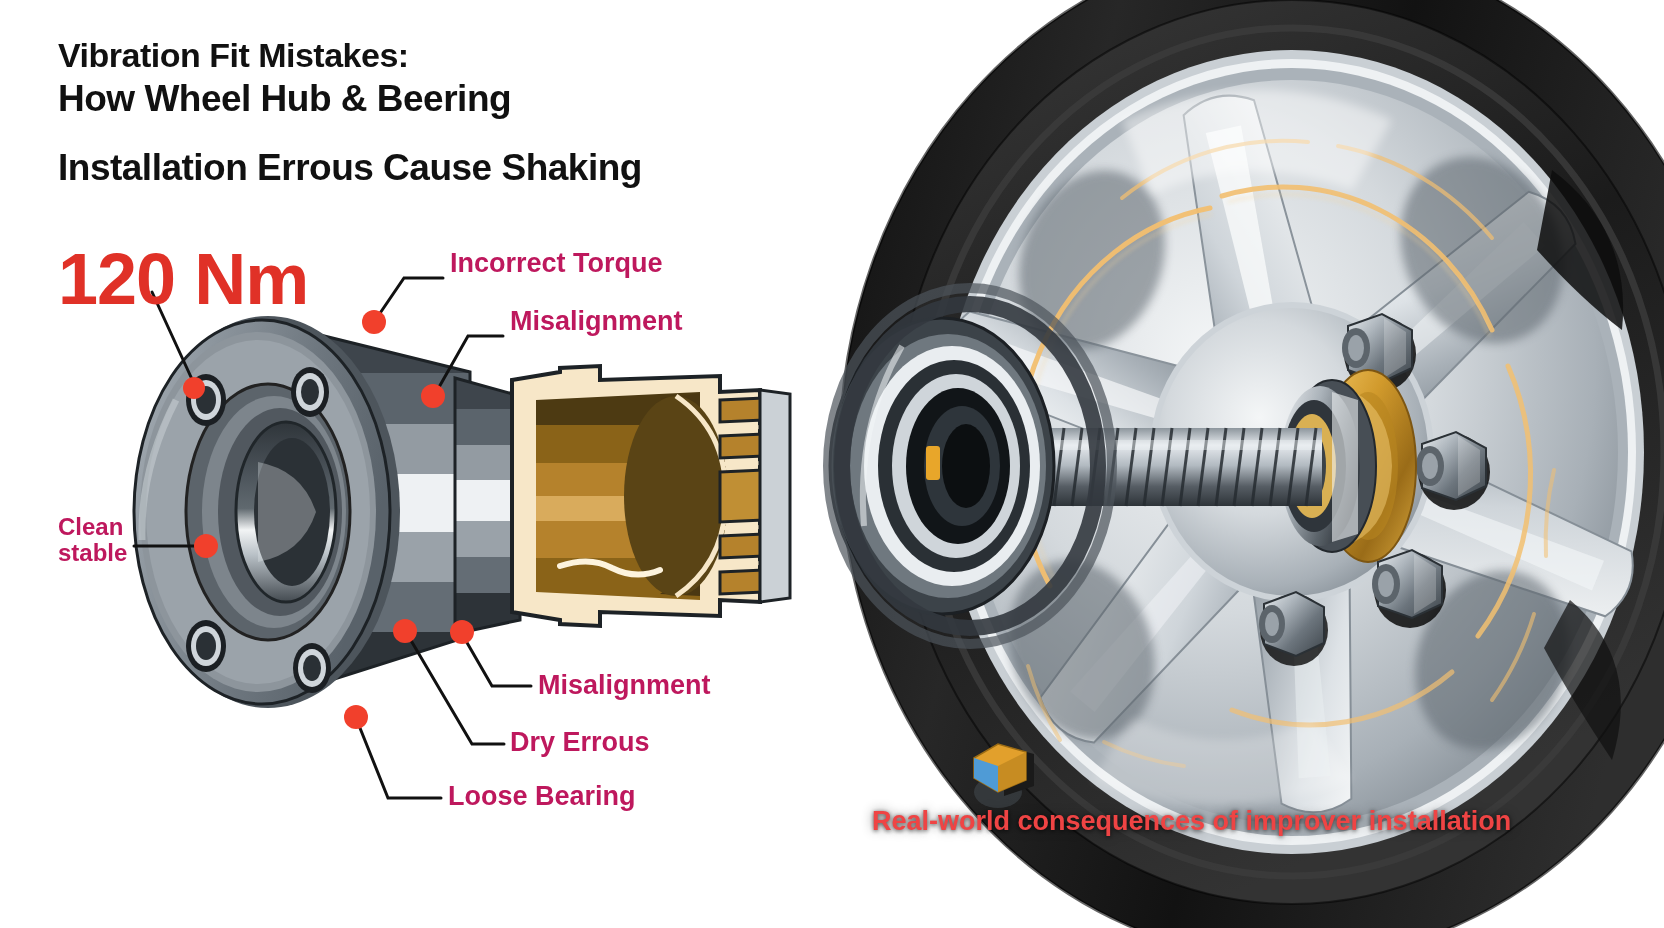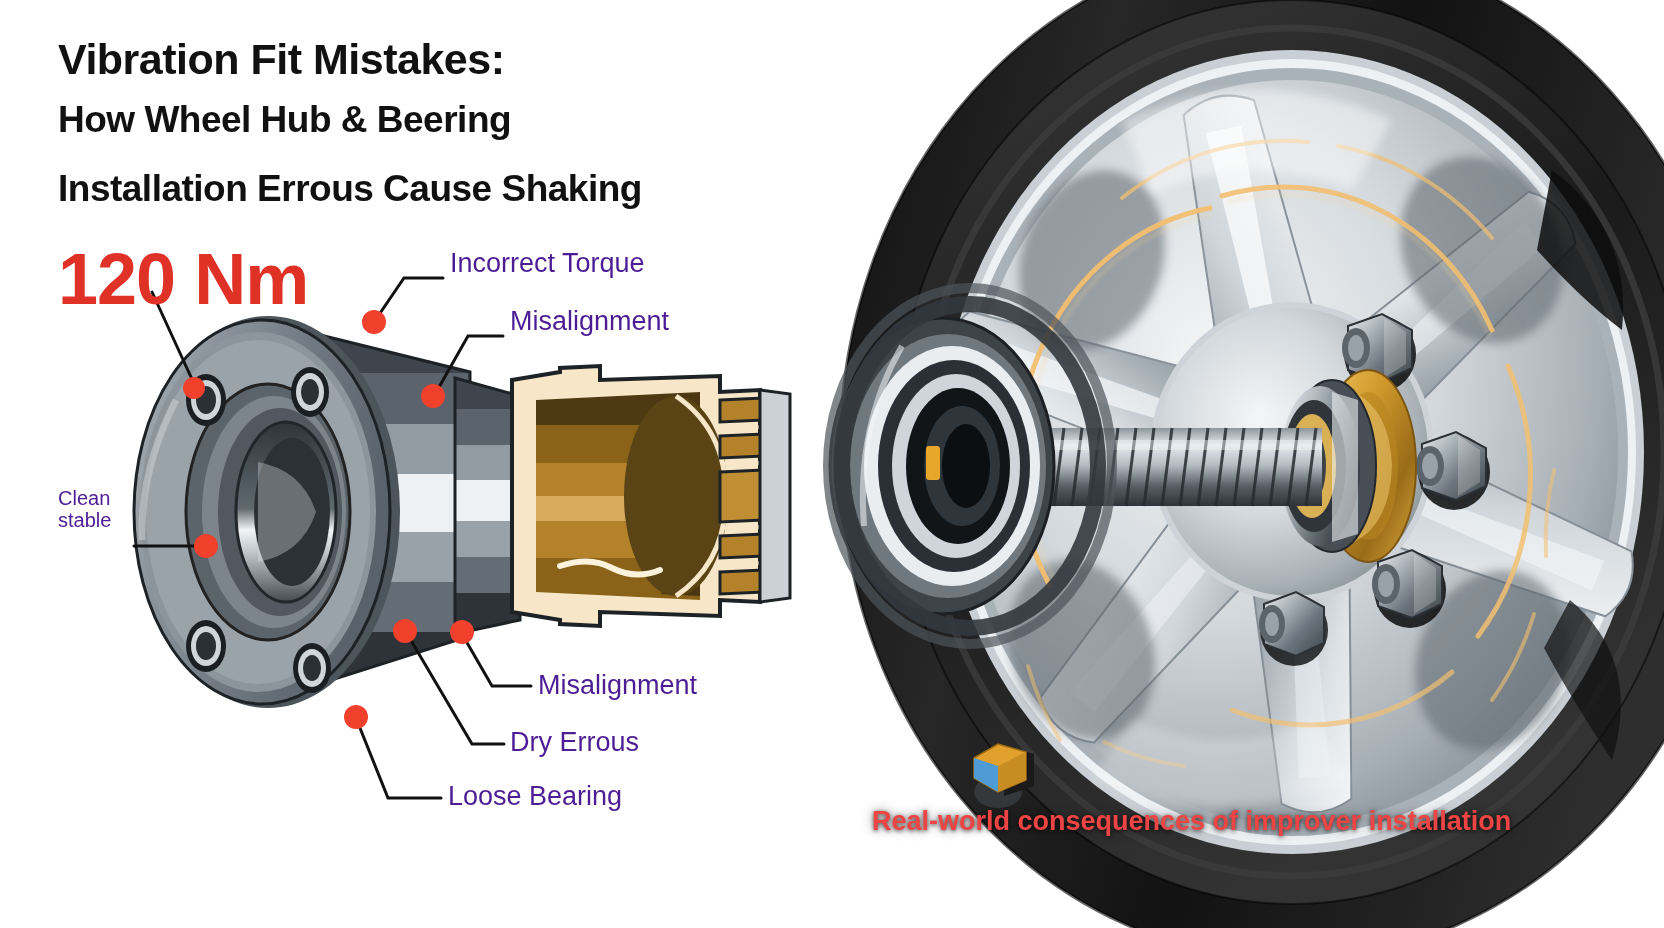--- a/index.html
+++ b/index.html
@@ -12,34 +12,34 @@
                background:#ffffff;}
   #photo-svg{position:absolute;left:0;top:0;}
 
   
   #diagram-panel{position:absolute;left:0;top:0;width:800px;height:928px;background:#ffffff;}
 
   
   #title-block{position:absolute;left:58px;top:38px;width:700px;}
   .tline{font-weight:bold;color:#111111;letter-spacing:-0.5px;line-height:1.0;
          white-space:nowrap;}
-  #tl1{font-size:43px;margin-bottom:20px;}
+  #tl1{font-size:34px;margin-bottom:8px;}
   #tl2{font-size:37px;margin-bottom:5px;}
   #tl3{font-size:37px;margin-top:32px;}
 
   
   #torque-value{position:absolute;left:58px;top:243px;font-size:72px;font-weight:bold;
                 color:#e03127;letter-spacing:-1px;line-height:1;}
 
   
-  .callout{position:absolute;font-weight:normal;color:#4c1d95;white-space:nowrap;
+  .callout{position:absolute;font-weight:bold;color:#be185d;white-space:nowrap;
            font-size:27px;line-height:1.08;}
   #cl-torque{left:450px;top:249px;}
   #cl-misalign-top{left:510px;top:307px;}
-  #cl-clean{left:58px;top:488px;font-size:20px;white-space:normal;width:110px;}
+  #cl-clean{left:58px;top:514px;font-size:24px;white-space:normal;width:110px;}
   #cl-misalign-bot{left:538px;top:671px;}
   #cl-drybearing{left:510px;top:728px;}
   #cl-loosemount{left:448px;top:782px;}
 
   
   #caption{position:absolute;left:872px;top:806px;font-size:27px;font-weight:bold;
            color:#ef4444;white-space:nowrap;
            text-shadow:0 1px 4px rgba(0,0,0,.65), 0 0 12px rgba(0,0,0,.45);}
 </style>
 </head>

